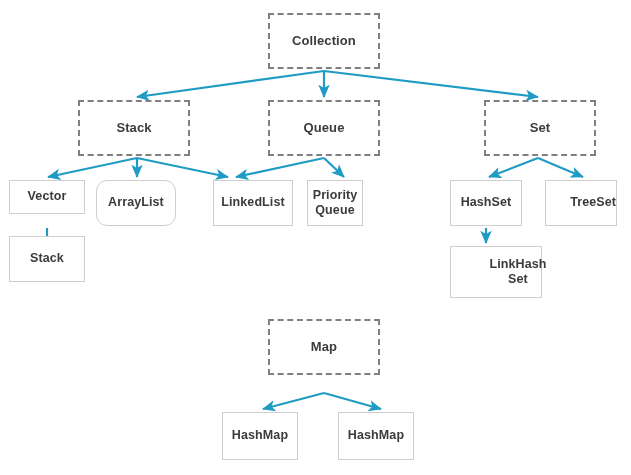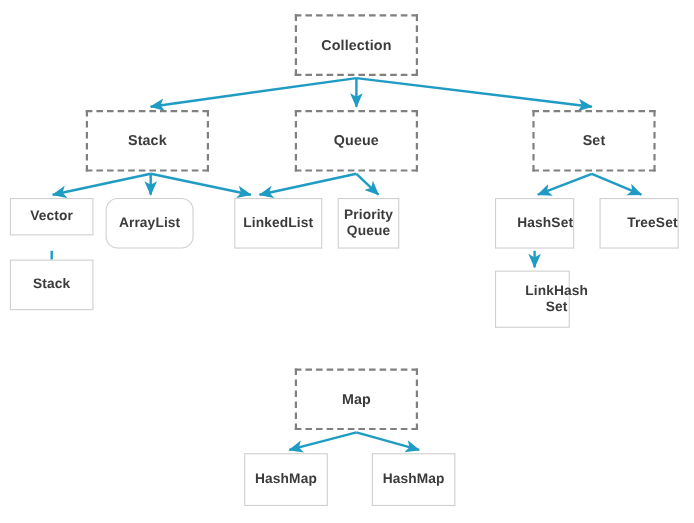--- a/index.html
+++ b/index.html
@@ -100,34 +100,34 @@
       <div class="node klass" style="left: 96px; top: 180px; width: 80px; height: 46px; border-radius: 11px;">
         <span class="label">ArrayList</span>
       </div>
       <div class="node klass" style="left: 190px; top: 180px; width: 80px; height: 46px; margin-left: 23px;">
         <span class="label">LinkedList</span>
       </div>
       <div class="node klass" style="left: 307px; top: 180px; width: 56px; height: 46px;">
         <span class="label">Priority
 Queue</span>
       </div>
-      <div class="node klass" style="left: 450px; top: 180px; width: 72px; height: 46px; justify-content: flex-end;">
+      <div class="node klass" style="left: 450px; top: 180px; width: 72px; height: 46px;">
         <span class="label">HashSet</span>
       </div>
       <div class="node klass" style="left: 545px; top: 180px; width: 72px; height: 46px; justify-content: flex-end;">
         <span class="label">TreeSet</span>
       </div>
       <div class="node klass" style="left: 9px; top: 236px; width: 76px; height: 46px;">
         <span class="label">Stack</span>
       </div>
-      <div class="node klass" style="left: 450px; top: 246px; width: 68px; height: 52px; padding-left: 44px;">
+      <div class="node klass" style="left: 450px; top: 246px; width: 92px; height: 52px; padding-left: 44px;">
         <span class="label">LinkHash
 Set</span>
       </div>
-      <div class="node iface" style="left: 268px; top: 335px; width: 112px; height: 56px;">
+      <div class="node iface" style="left: 268px; top: 319px; width: 112px; height: 56px;">
         <span class="label">Map</span>
       </div>
       <div class="node klass" style="left: 222px; top: 412px; width: 76px; height: 48px; text-align: right;">
         <span class="label">HashMap</span>
       </div>
       <div class="node klass" style="left: 338px; top: 412px; width: 76px; height: 48px;">
         <span class="label">HashMap</span>
       </div>
     </div>
 </div>

